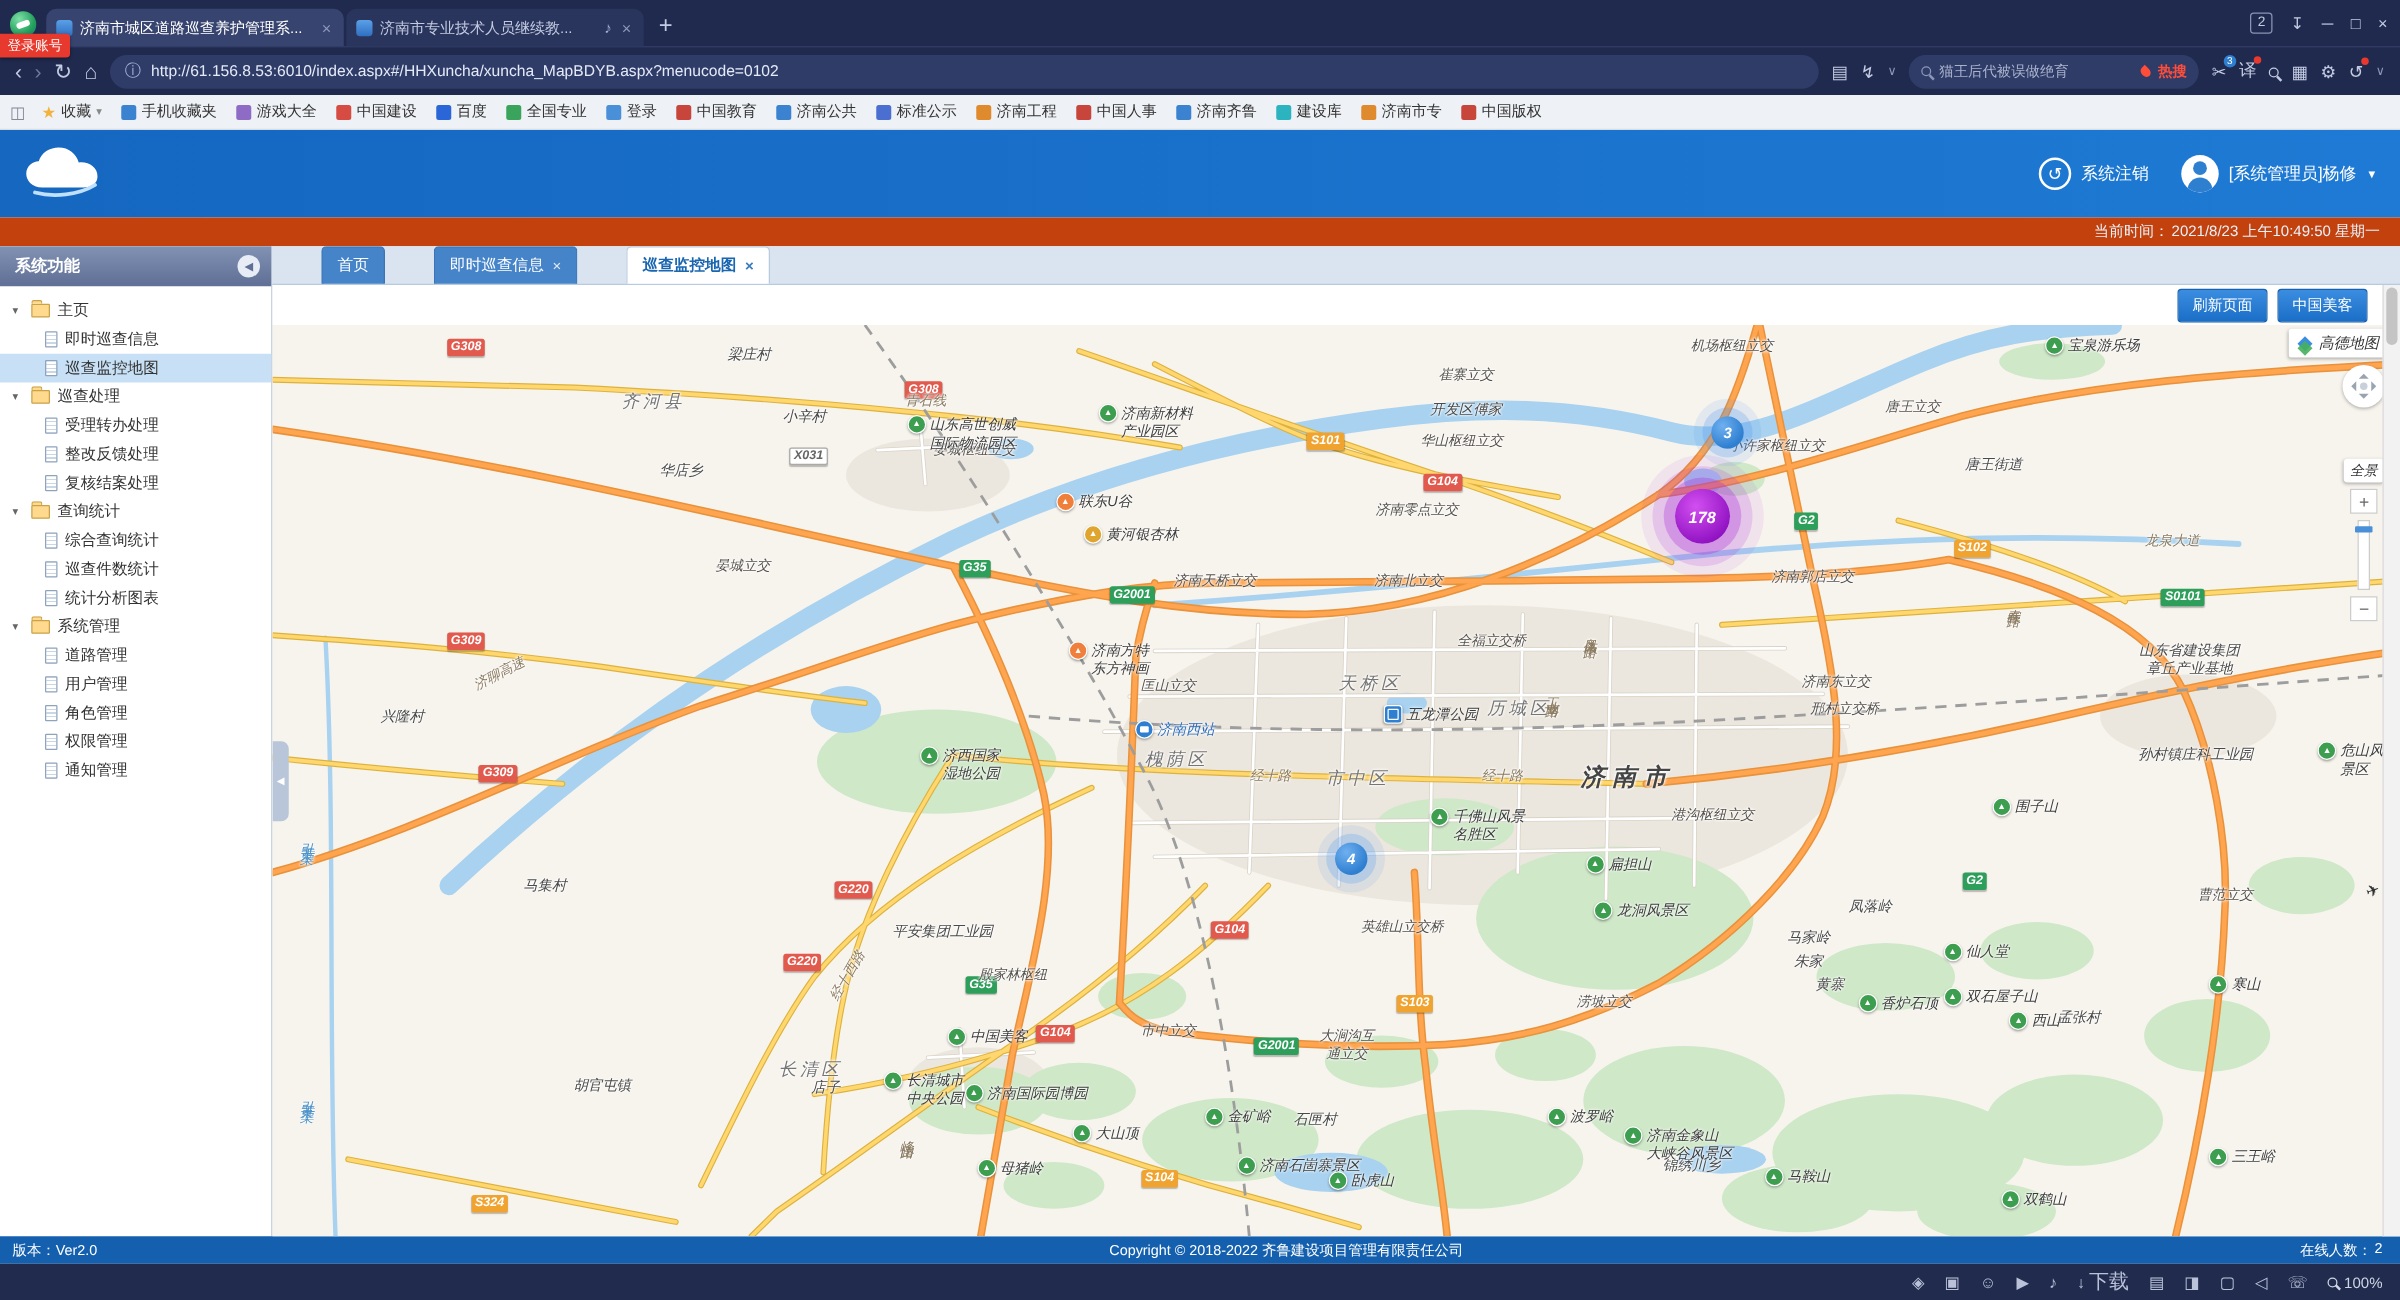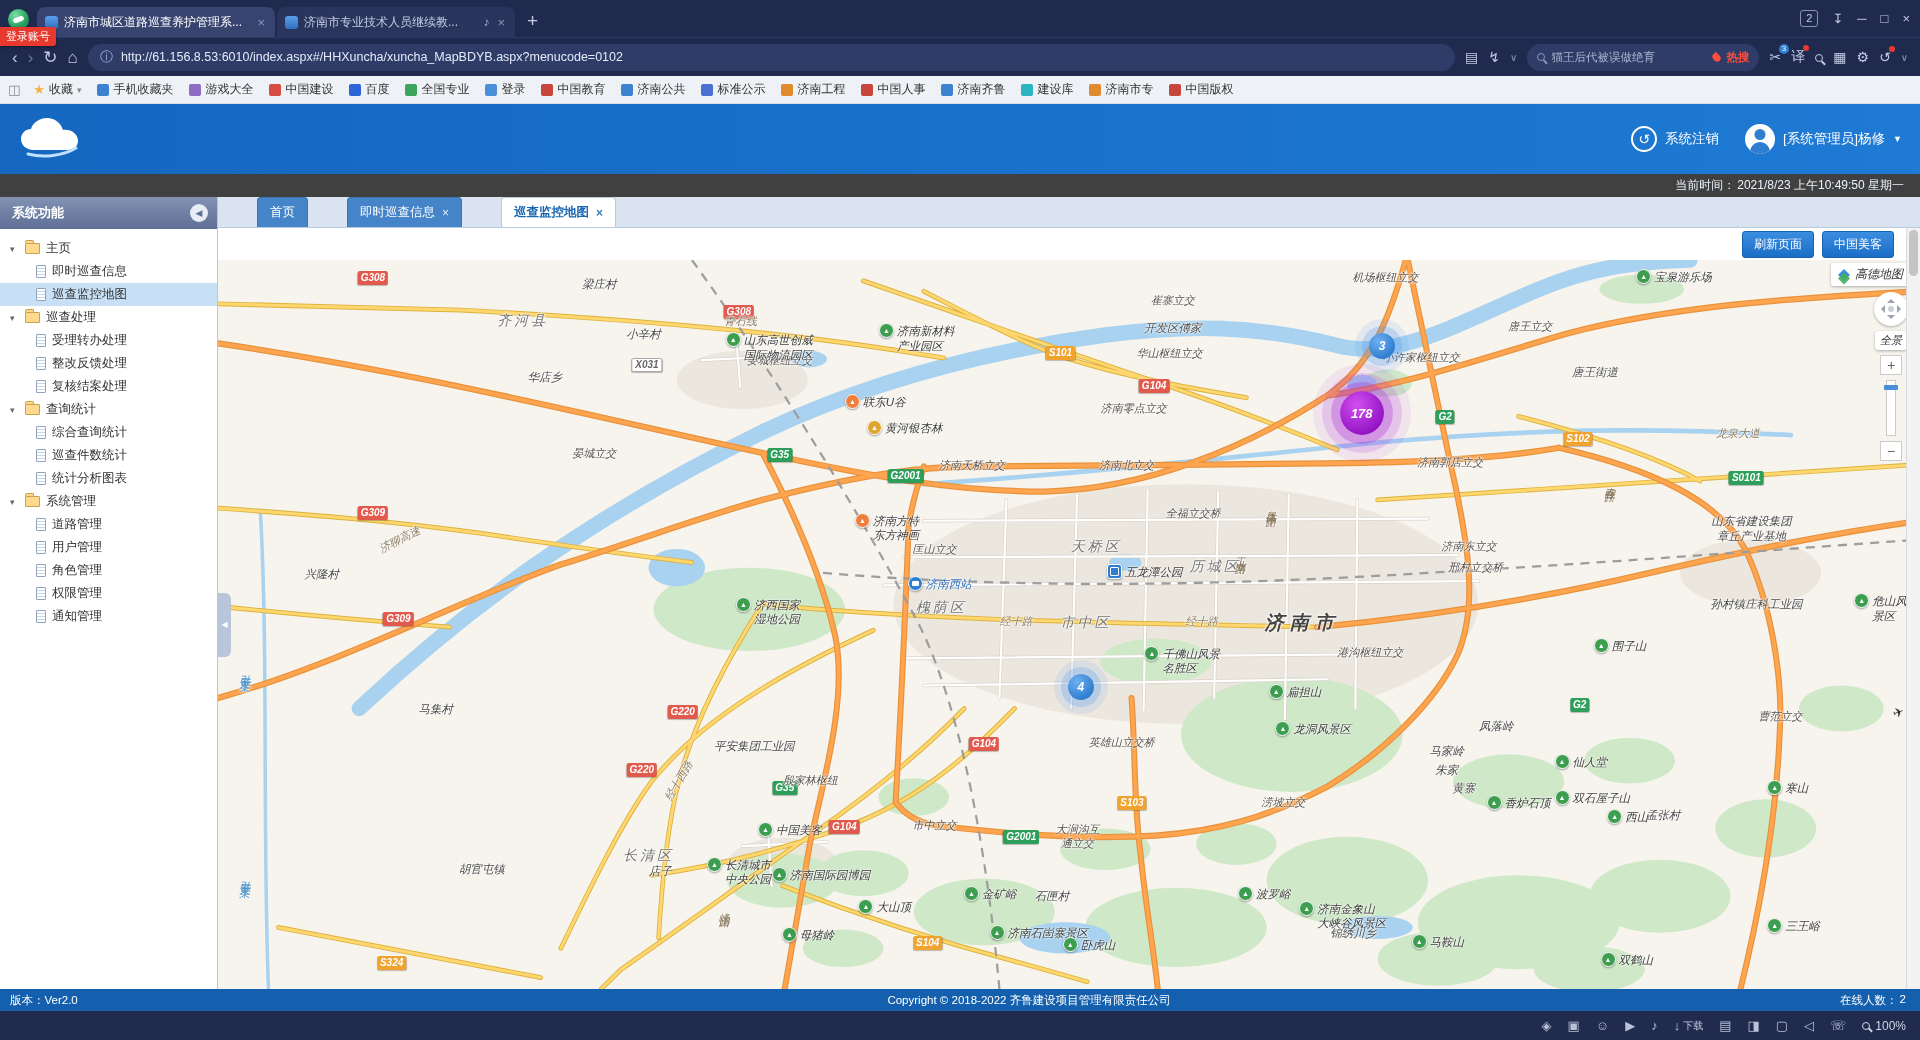--- a/index.html
+++ b/index.html
@@ -55,21 +55,21 @@
   .app-header{height:70px;background:linear-gradient(90deg,#1567c0,#1e7ad4);display:flex;align-items:center;padding:0 18px;color:#fff;flex:none;}
   .logo{margin-right:10px;flex:none;}
   .app-title{font-size:23px;font-weight:bold;letter-spacing:2px;text-shadow:0 1px 2px rgba(0,0,0,.25);}
   .hdr-right{margin-left:auto;display:flex;align-items:center;gap:26px;}
   .hdr-item{display:flex;align-items:center;gap:8px;font-size:13.5px;cursor:pointer;}
   .logout-ic{width:26px;height:26px;border:2px solid #fff;border-radius:50%;display:flex;align-items:center;justify-content:center;font-size:14px;}
   .avatar{width:30px;height:30px;border-radius:50%;background:#fff;position:relative;overflow:hidden;flex:none;}
   .av-head{position:absolute;left:50%;top:5px;transform:translateX(-50%);width:11px;height:11px;border-radius:50%;background:#2f7fd1;}
   .av-body{position:absolute;left:50%;top:18px;transform:translateX(-50%);width:20px;height:12px;border-radius:10px 10px 0 0;background:#2f7fd1;}
   .caret{font-size:9px;}
-  .timebar{height:23px;background:#404040;color:#eaf2fc;font-size:12px;display:flex;align-items:center;justify-content:flex-end;padding-right:16px;gap:2px;flex:none;}
+  .timebar{height:23px;background:#c2410c;color:#eaf2fc;font-size:12px;display:flex;align-items:center;justify-content:flex-end;padding-right:16px;gap:2px;flex:none;}
 
   
   .content-row{flex:1;display:flex;min-height:0;}
   .sidebar{width:218px;background:#fff;border-right:1px solid #b9c6d8;display:flex;flex-direction:column;flex:none;}
   .sb-head{height:32px;background:linear-gradient(#8292b4,#5f6f95);color:#fff;display:flex;align-items:center;justify-content:space-between;padding:0 9px 0 12px;font-size:13px;font-weight:bold;flex:none;}
   .sb-collapse{width:18px;height:18px;border-radius:50%;background:#e8edf5;color:#5f6f95;display:flex;align-items:center;justify-content:center;font-size:9px;cursor:pointer;}
   .tree{padding:8px 0;font-size:12.5px;color:#333;overflow:hidden;}
   .tg{display:flex;align-items:center;gap:6px;padding:3px 0 3px 10px;cursor:pointer;}
   .tw{font-size:9px;color:#666;width:9px;}
   .fold{width:15px;height:11px;background:#ffd98e;border:1px solid #c9a348;border-radius:1px;position:relative;display:inline-block;flex:none;}
@@ -137,36 +137,36 @@
   .chip-ic::before{content:"";position:absolute;inset:1px;background:#3b8de0;transform:rotate(45deg) scale(.85);}
   .chip-ic::after{content:"";position:absolute;inset:1px;background:#45b05c;transform:rotate(45deg) scale(.85) translate(3px,3px);opacity:.9;}
   .pan-ctrl{position:absolute;right:12px;top:32px;display:flex;flex-direction:column;align-items:center;gap:5px;z-index:10;}
   .compass{width:34px;height:34px;border-radius:50%;background:#fff;box-shadow:0 1px 3px rgba(0,0,0,.3);position:relative;cursor:pointer;}
   .ar{position:absolute;width:0;height:0;border:4px solid transparent;}
   .ar.up{top:3px;left:50%;margin-left:-4px;border-bottom-color:#9aa4b0;}
   .ar.dn{bottom:3px;left:50%;margin-left:-4px;border-top-color:#9aa4b0;}
   .ar.lf{left:3px;top:50%;margin-top:-4px;border-right-color:#9aa4b0;}
   .ar.rt{right:3px;top:50%;margin-top:-4px;border-left-color:#9aa4b0;}
   .cdot{position:absolute;left:50%;top:50%;width:6px;height:6px;margin:-3px;background:#c8d0da;border-radius:50%;}
-  .pano{background:#fff;border-radius:3px;font-size:11px;color:#333;padding:2px 5px;box-shadow:0 1px 3px rgba(0,0,0,.3);cursor:pointer;}
+  .pano{background:#fff;border-radius:3px;font-size:11px;color:#333;padding:2px 5px;box-shadow:0 1px 3px rgba(0,0,0,.3);cursor:pointer;margin-top:36px;}
   .zbtn{width:22px;height:20px;background:#fff;border:1px solid #ccc;font-size:14px;color:#666;display:flex;align-items:center;justify-content:center;cursor:pointer;}
   .zslider{width:10px;height:56px;background:#fff;border:1px solid #ccc;position:relative;cursor:pointer;}
   .zthumb{position:absolute;left:-3px;top:4px;width:14px;height:5px;background:#4a90d9;border-radius:1px;}
   .collapse-handle{position:absolute;left:0;top:50%;transform:translateY(-50%);width:13px;height:64px;background:#b9c6da;border-radius:0 6px 6px 0;display:flex;align-items:center;justify-content:center;color:#fff;font-size:8px;cursor:pointer;z-index:20;}
   .main-scroll{position:absolute;right:0;top:31px;bottom:0;width:14px;background:#f2f2f2;border-left:1px solid #dadada;z-index:30;}
   .main-scroll .thumb{position:absolute;top:2px;left:2px;width:9px;height:46px;background:#c4c4c4;border-radius:5px;cursor:pointer;}
 
   
   .app-footer{height:22px;background:#1460ae;color:#fff;font-size:11.5px;display:flex;align-items:center;flex:none;}
   .af-version{padding-left:10px;width:218px;flex:none;}
   .af-copy{flex:1;text-align:center;}
   .af-online{padding-right:14px;display:flex;gap:2px;}
   .statusbar{height:29px;background:#212b4e;display:flex;align-items:center;justify-content:flex-end;gap:16px;padding-right:14px;color:#b9c2d8;font-size:13px;flex:none;}
   .sic{cursor:pointer;display:flex;align-items:center;gap:3px;font-size:13px;}
-  .sic .slbl{font-size:10px;text-align:center;}
+  .sic .slbl{font-size:16px;text-align:center;}
   .zoomind{display:flex;align-items:center;gap:5px;cursor:pointer;font-size:12px;color:#cfd6e4;}
   .zoomind .mag{color:#cfd6e4;}
 </style>
 </head>
 <body>
 
 <div class="tabbar">
   <div class="blogo"></div>
   <div class="btabs">
       <div class="btab active">

